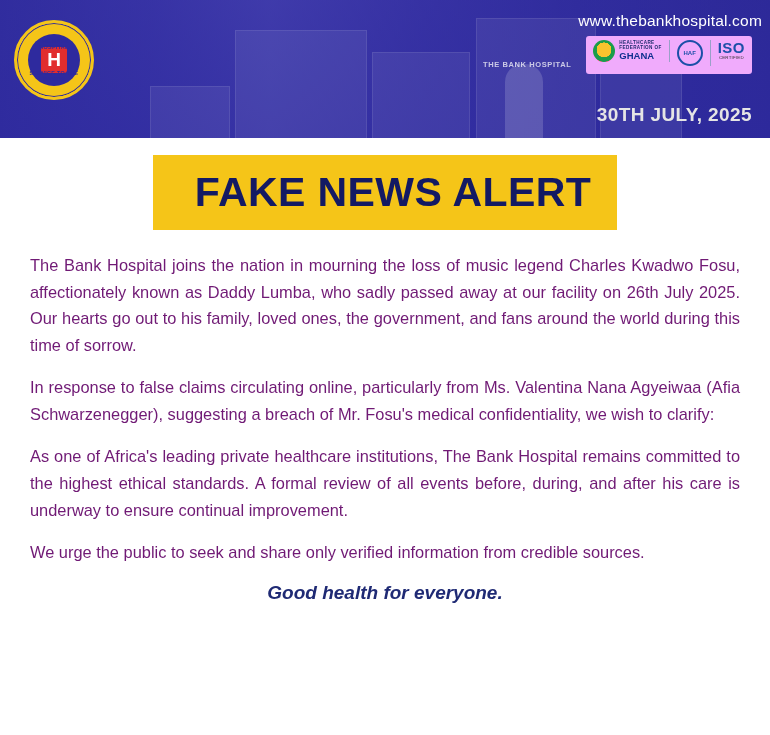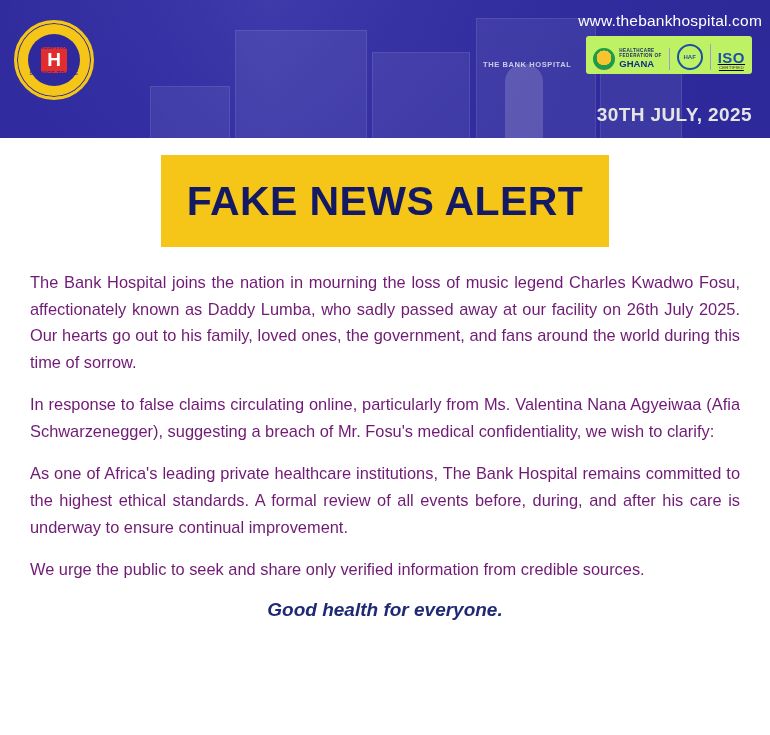--- a/index.html
+++ b/index.html
@@ -134,23 +134,23 @@
     position: absolute;
     right: 8px; top: 12px;
     color: #ffffff;
     font-size: 15.5px;
     letter-spacing: 0.2px;
   }
   .badges {
     position: absolute;
     right: 18px; top: 36px;
     display: flex;
-    align-items: flex-end;
+    align-items: flex-start;
     gap: 0;
-    background: #bef264;
+    background: #f0abfc;
     border-radius: 3px;
     padding: 4px 7px;
     height: 38px;
     box-sizing: border-box;
   }
   .badge-ghana {
     display: flex;
     align-items: center;
     gap: 4px;
     padding-right: 7px;
@@ -176,21 +176,20 @@
   .haf-circle {
     width: 22px; height: 22px; border-radius: 50%;
     border: 2px solid #1b4fa8;
     display: flex; align-items: center; justify-content: center;
     color: #1b4fa8; font-size: 6px; font-weight: bold;
   }
   .badge-iso {
     padding-left: 7px;
     display: flex; flex-direction: column; align-items: center;
     line-height: 1;
-    text-decoration: underline;
   }
   .iso-word {
     font-size: 15px; font-weight: bold; color: #1b4fa8; letter-spacing: 0.5px;
   }
   .iso-sub { font-size: 4.4px; color: #333; letter-spacing: 0.2px; margin-top: 1px;}
   .date-line {
     position: absolute;
     right: 18px; bottom: 12px;
     color: #e5e5e5;
     font-size: 19px;
@@ -200,24 +199,25 @@
 
   
   .banner-wrap {
     display: flex;
     justify-content: center;
     margin-top: 17px;
   }
   .banner {
     background: #f5c518;
     width: 448px;
-    height: 92px;
+    height: 75px;
     display: flex;
     align-items: center;
     justify-content: center;
+    padding-left: 16px;
   }
   .banner-text {
     color: #131a63;
     font-size: 41px;
     font-weight: bold;
     letter-spacing: 0.4px;
   }
 
   
   .content {

